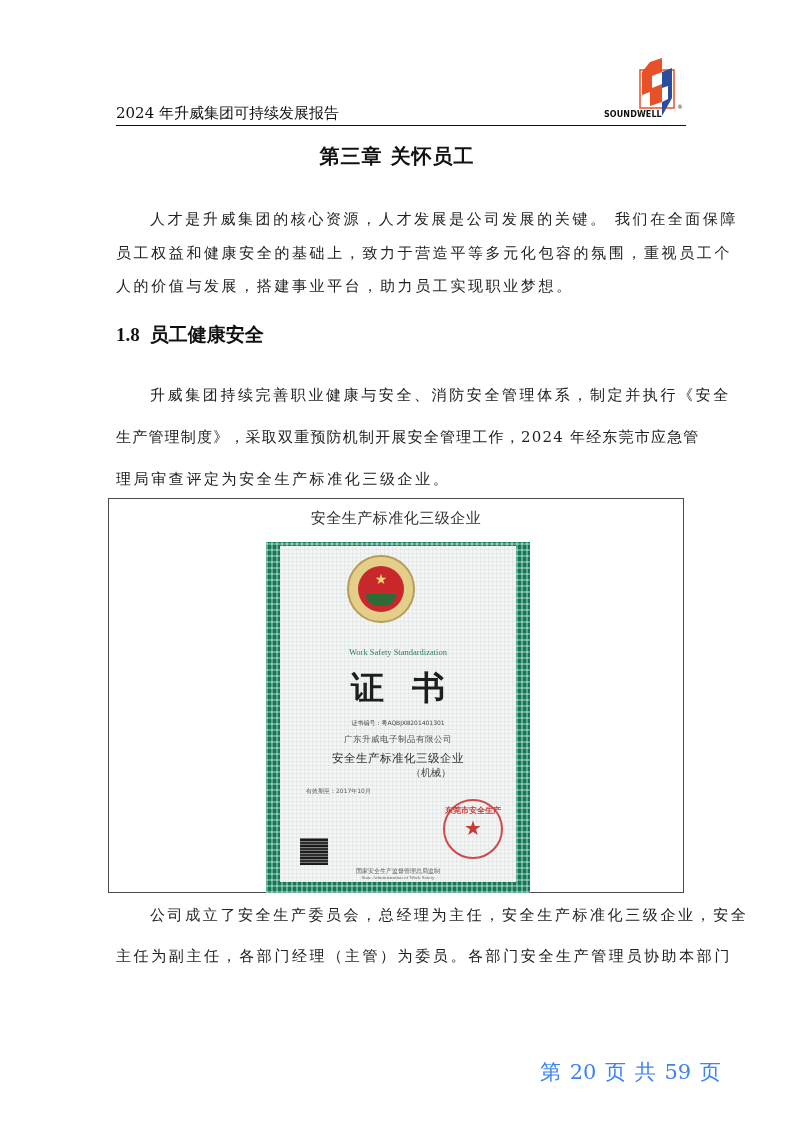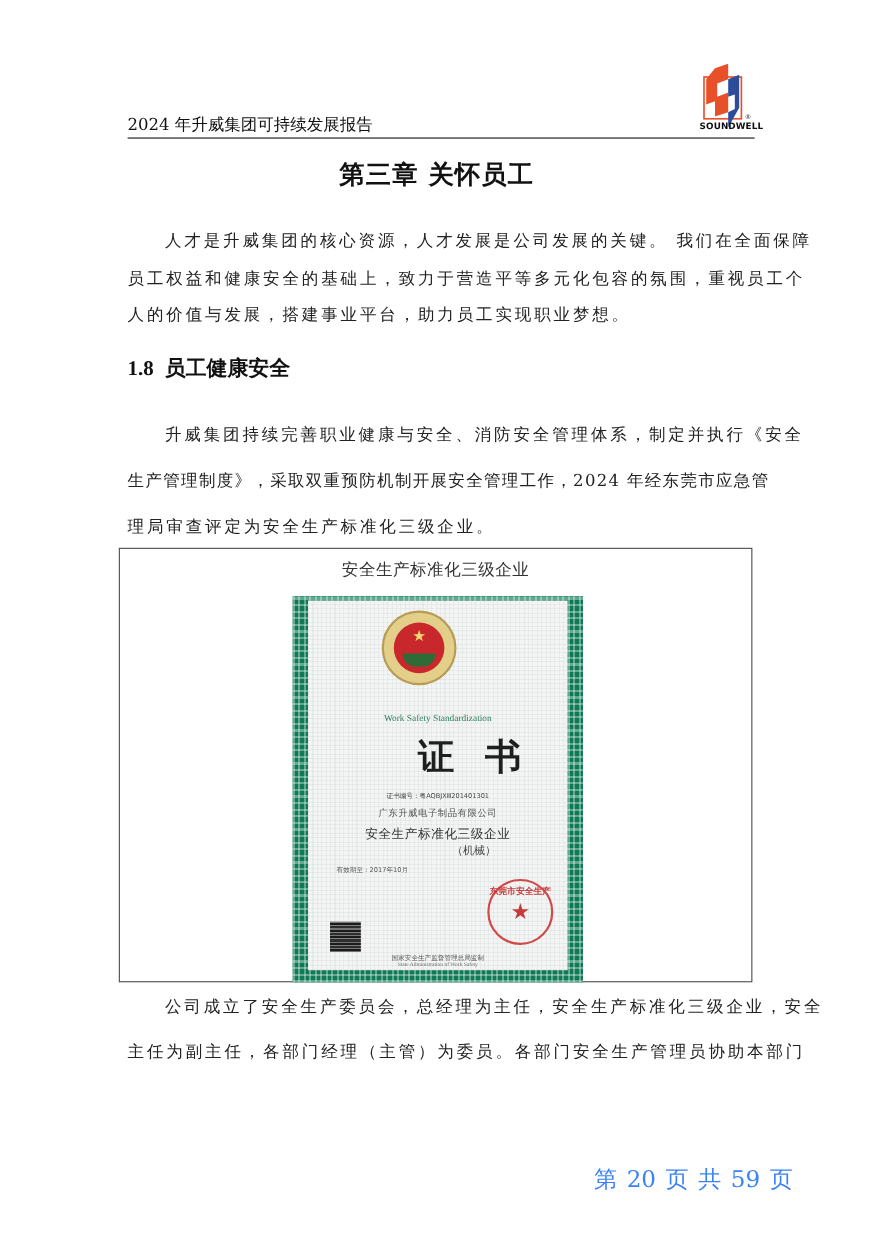--- a/index.html
+++ b/index.html
@@ -4,27 +4,27 @@
 <style>
   html, body { margin:0; padding:0; background:#ffffff; }
   body { width:794px; height:1123px; position:relative; overflow:hidden;
          font-family:"DejaVu Serif", "Liberation Serif", serif; color:#1a1a1a; }
   .abs { position:absolute; }
 
   
   .hdr-title { left:116px; top:104px; font-size:15px; letter-spacing:0px; color:#111; white-space:nowrap; }
   .hdr-rule { left:116px; top:125px; width:570px; height:0; border-top:1.3px solid #111; }
   .logo { left:628px; top:58px; width:58px; height:62px; }
-  .logo-word { left:636px; top:110px; font-family:"DejaVu Sans","Liberation Sans",sans-serif;
+  .logo-word { left:604px; top:110px; font-family:"DejaVu Sans","Liberation Sans",sans-serif;
                font-weight:bold; font-size:8px; color:#111; letter-spacing:0.1px; }
   .logo-reg { left:677px; top:103px; font-family:"DejaVu Sans",sans-serif; font-size:6px; color:#333; }
 
   
   .chapter { left:0; width:794px; top:143px; text-align:center; font-family:"DejaVu Sans","Liberation Sans",sans-serif;
-             font-weight:bold; font-size:23px; color:#111; letter-spacing:1px; }
+             font-weight:bold; font-size:20px; color:#111; letter-spacing:1px; }
 
   .para { left:116px; width:570px; font-size:15px; color:#222; letter-spacing:2.6px; }
   .line { position:absolute; left:0; white-space:nowrap; }
 
   .section { left:116px; top:322px; font-size:19px; font-weight:bold; color:#111; white-space:nowrap;
              font-family:"DejaVu Sans","Liberation Sans",sans-serif; }
   .section .num { font-family:"Liberation Serif","DejaVu Serif",serif; margin-right:10px; }
 
   
   .frame { left:108px; top:498px; width:576px; height:395px; border:1.6px solid #4a4a4a; box-sizing:border-box; }
@@ -39,21 +39,21 @@
      background-image:repeating-linear-gradient(0deg, rgba(180,190,190,0.18) 0 1px, transparent 1px 4px),
                       repeating-linear-gradient(90deg, rgba(180,190,190,0.18) 0 1px, transparent 1px 4px); }
   .emblem { position:absolute; left:67px; top:9px; width:68px; height:68px; border-radius:50%;
             background:#e3cf8a; border:2px solid #b89c55; box-sizing:border-box; }
   .emblem-red { position:absolute; left:9px; top:9px; width:46px; height:46px; border-radius:50%; background:#c8282b; }
   .emblem-star { position:absolute; left:0; top:6px; width:46px; text-align:center; color:#f3d96b; font-size:14px; line-height:14px; }
   .emblem-green { position:absolute; left:8px; top:28px; width:30px; height:12px; border-radius:0 0 15px 15px; background:#2f6b36; }
 
   .c-title-cn { position:absolute; left:0; width:100%; top:84px; text-align:center; font-size:14px; font-weight:bold; color:#2a2a2a; letter-spacing:6px; }
   .c-title-en { position:absolute; left:0; width:100%; top:101px; text-align:center; font-size:8.5px; color:#2e7d5b; font-family:"Liberation Serif",serif; }
-  .c-zhengshu { position:absolute; left:0; width:100%; top:120px; text-align:center; font-size:33px; font-weight:bold; color:#1e1e1e; letter-spacing:28px; text-indent:28px;margin-left:29px; }
+  .c-zhengshu { position:absolute; left:0; width:100%; top:120px; text-align:center; font-size:33px; font-weight:bold; color:#1e1e1e; letter-spacing:28px; text-indent:28px; }
   .c-cert-en { position:absolute; left:0; width:100%; top:156px; text-align:center; font-size:13px; color:#2e7d5b; font-family:"Liberation Serif",serif; letter-spacing:0.5px; }
   .c-no { position:absolute; left:0; width:100%; top:173px; text-align:center; font-size:6px; color:#444; font-family:"DejaVu Sans",sans-serif; }
   .c-company { position:absolute; left:0; width:100%; top:188px; text-align:center; font-size:8.5px; color:#555; letter-spacing:0.5px; }
   .c-level { position:absolute; left:0; width:100%; top:205px; text-align:center; font-size:11.5px; color:#333; letter-spacing:0.5px; }
   .c-sub { position:absolute; left:0; width:100%; top:220px; text-align:center; font-size:10px; color:#444;padding-left:33px; }
   .c-valid { position:absolute; left:26px; top:241px; font-size:6px; color:#555; font-family:"DejaVu Sans",sans-serif; }
   .qr { position:absolute; left:20px; top:292px; width:28px; height:27px; background:#888;
         background-image:repeating-linear-gradient(0deg, #333 0 2px, #ddd 2px 3px, #555 3px 5px, #eee 5px 6px),
                          repeating-linear-gradient(90deg, rgba(255,255,255,0.6) 0 1px, transparent 1px 3px);
         background-blend-mode:multiply; }

